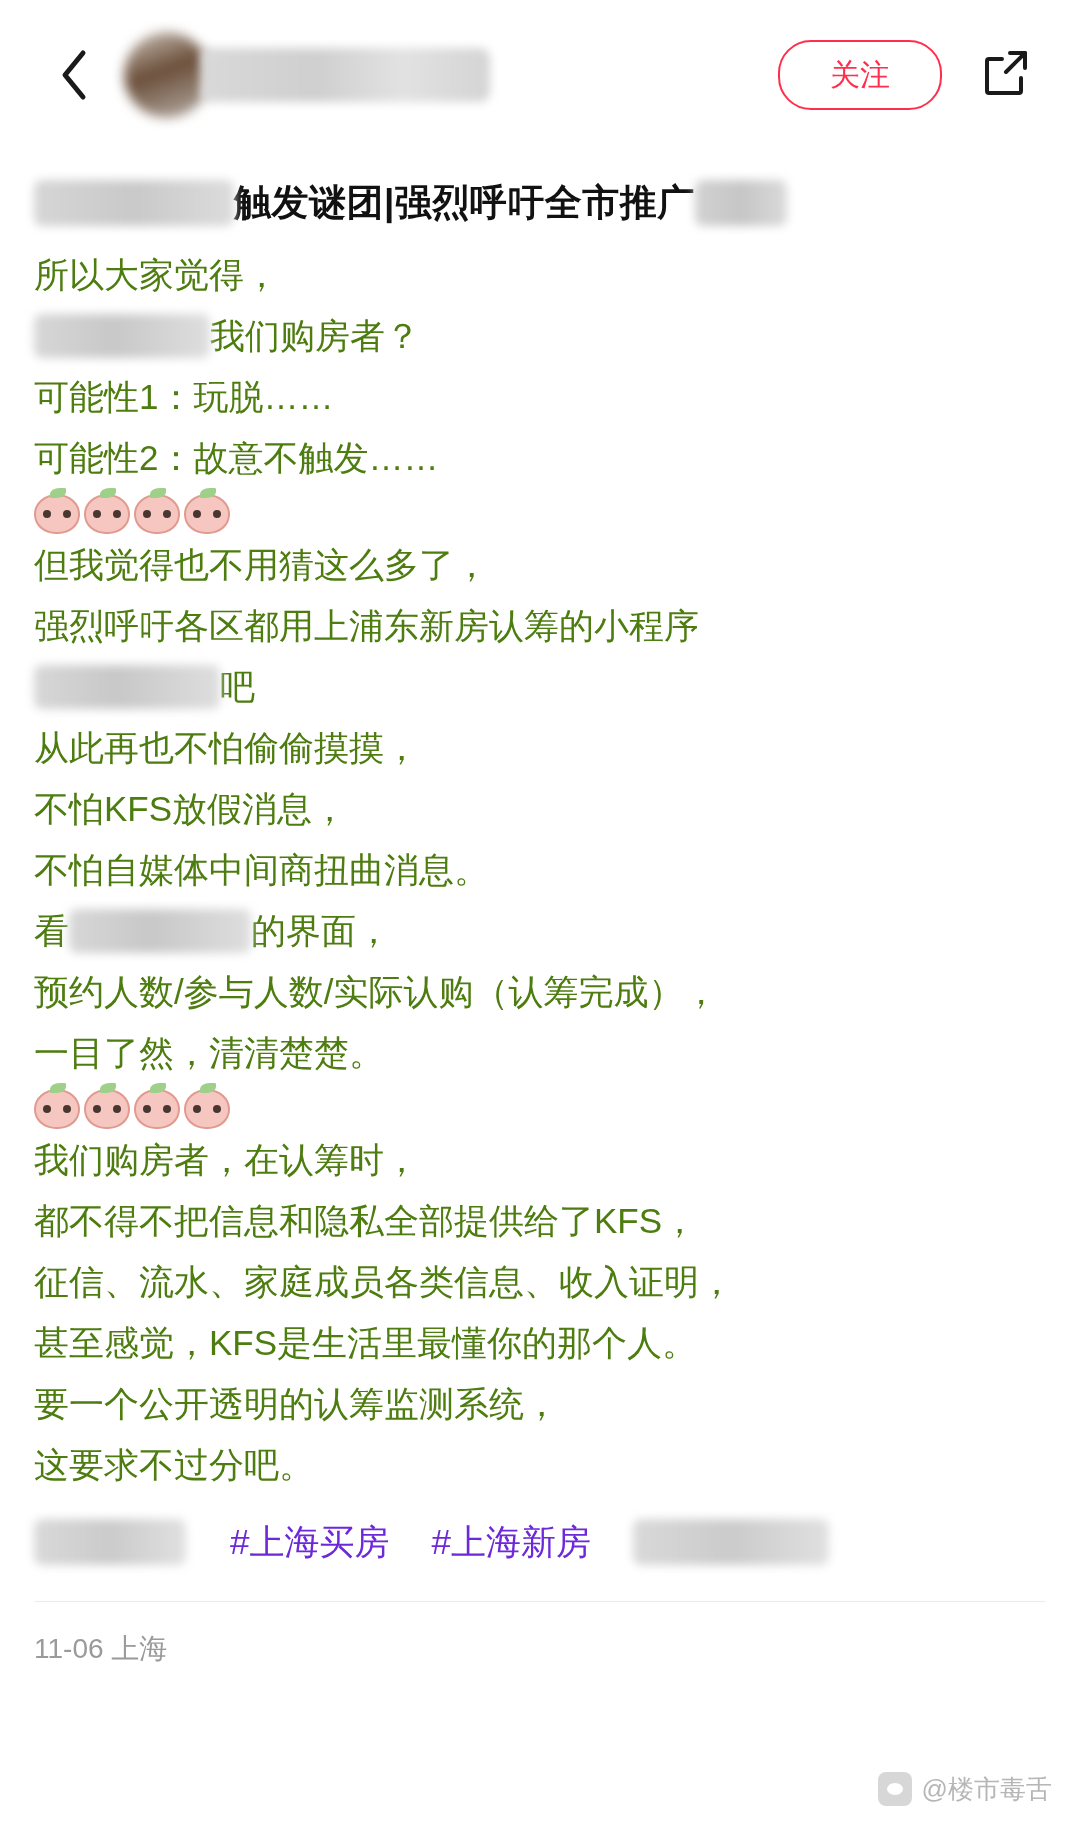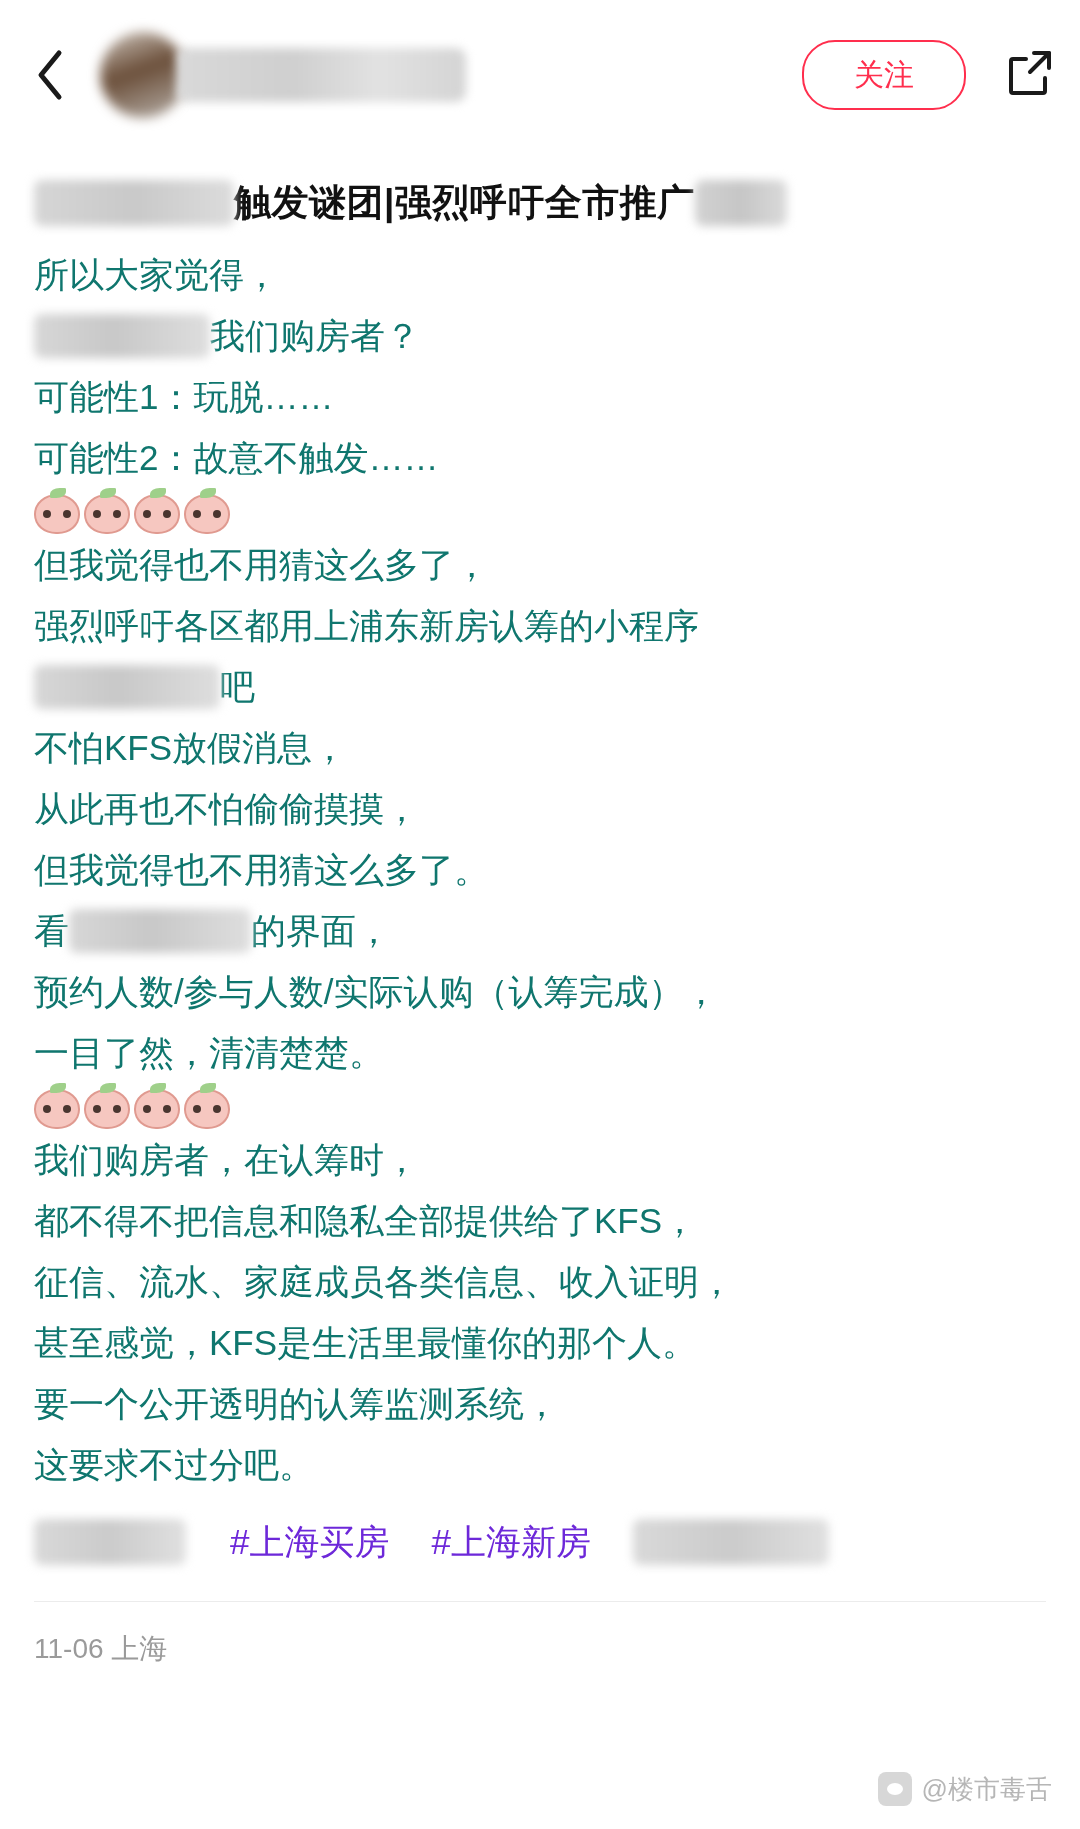--- a/index.html
+++ b/index.html
@@ -14,21 +14,21 @@
     color: #1a1a1a;
     position: relative;
     overflow: hidden;
   }
 
   
   .topbar {
     height: 150px;
     display: flex;
     align-items: center;
-    padding: 0 22px;
+    padding: 0 46px;
     box-sizing: border-box;
     justify-content: space-between;
   }
   .back-btn {
     width: 56px;
     height: 56px;
     display: flex;
     align-items: center;
     justify-content: center;
     flex: 0 0 auto;
@@ -112,21 +112,21 @@
     width: 92px;
     height: 46px;
     border-radius: 8px;
     background: linear-gradient(90deg,#d2d2d2,#c6c6c6,#dadada);
     filter: blur(5px);
   }
 
   .line {
     font-size: 35px;
     line-height: 61px;
-    color: #0f766e;
+    color: #4d7c0f;
     white-space: nowrap;
     display: flex;
     align-items: center;
   }
   .redact {
     display: inline-block;
     height: 44px;
     border-radius: 8px;
     background: linear-gradient(90deg,#d7d7d7 0%, #c8c8c8 45%, #dedede 100%);
     filter: blur(5px);
@@ -333,29 +333,29 @@
   <div class="line">
     <span>强烈呼吁各区都用上浦东新房认筹的小程序</span>
   </div>
 
   <div class="line">
     <span class="redact r-md"></span>
     <span>吧</span>
   </div>
 
   <div class="line">
+    <span>从此再也不怕偷偷摸摸，</span>
+  </div>
+
+  <div class="line">
     <span>不怕KFS放假消息，</span>
   </div>
 
   <div class="line">
-    <span>从此再也不怕偷偷摸摸，</span>
-  </div>
-
-  <div class="line">
-    <span>但我觉得也不用猜这么多了。</span>
+    <span>不怕自媒体中间商扭曲消息。</span>
   </div>
 
   <div class="line">
     <span>看</span>
     <span class="redact r-sm"></span>
     <span>的界面，</span>
   </div>
 
   <div class="line">
     <span>预约人数/参与人数/实际认购（认筹完成），</span>

